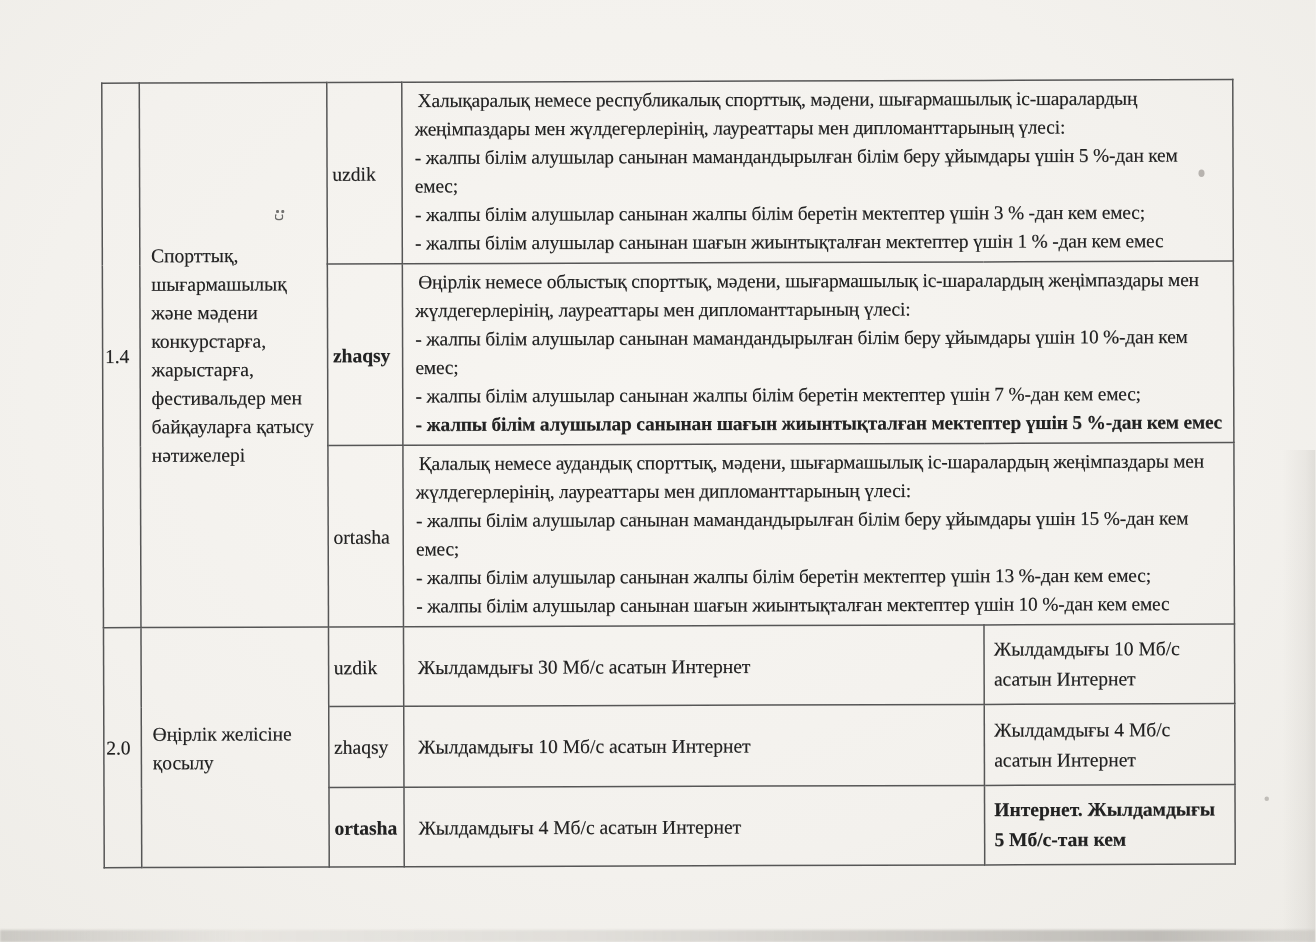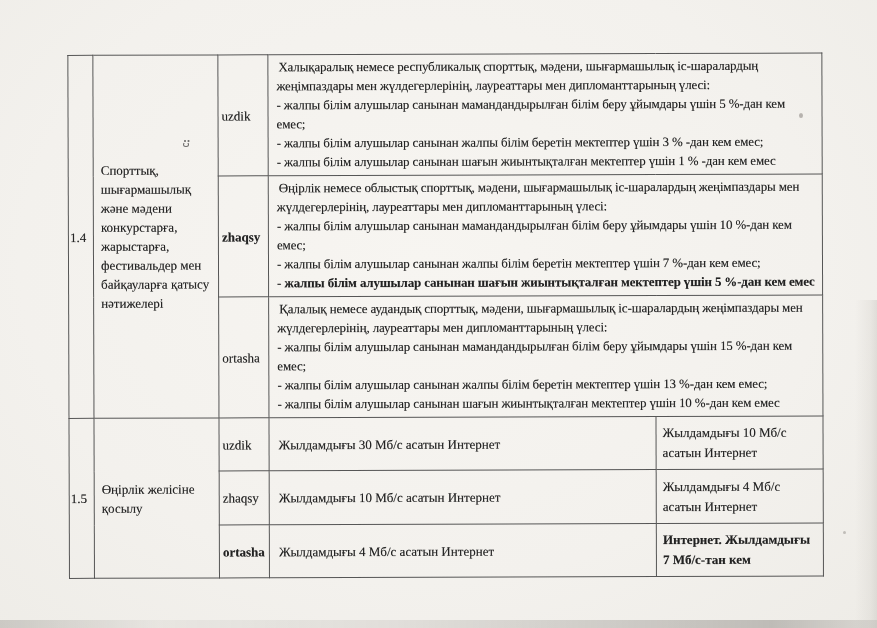--- a/index.html
+++ b/index.html
@@ -114,35 +114,35 @@
         <td class="level">ortasha</td>
         <td class="desc" colspan="2">
           <p class="intro">Қалалық немесе аудандық спорттық, мәдени, шығармашылық іс-шаралардың жеңімпаздары мен жүлдегерлерінің, лауреаттары мен дипломанттарының үлесі:</p>
           <p>- жалпы білім алушылар санынан мамандандырылған білім беру ұйымдары үшін 15 %-дан кем емес;</p>
           <p>- жалпы білім алушылар санынан жалпы білім беретін мектептер үшін 13 %-дан кем емес;</p>
           <p>- жалпы білім алушылар санынан шағын жиынтықталған мектептер үшін 10 %-дан кем емес</p>
         </td>
       </tr>
 
       <tr class="r15a">
-        <td class="num" rowspan="3">1.5</td>
+        <td class="num" rowspan="3">2.0</td>
         <td class="label" rowspan="3">Өңірлік желісіне қосылу</td>
         <td class="level">uzdik</td>
         <td class="desc-mid">Жылдамдығы 30 Мб/с асатын Интернет</td>
         <td class="note">Жылдамдығы 10 Мб/с асатын Интернет</td>
       </tr>
       <tr class="r15b">
         <td class="level">zhaqsy</td>
         <td class="desc-mid">Жылдамдығы 10 Мб/с асатын Интернет</td>
         <td class="note">Жылдамдығы 4 Мб/с асатын Интернет</td>
       </tr>
       <tr class="r15c">
         <td class="level b">ortasha</td>
         <td class="desc-mid">Жылдамдығы 4 Мб/с асатын Интернет</td>
-        <td class="note b">Интернет. Жылдамдығы 7 Мб/с-тан кем</td>
+        <td class="note b">Интернет. Жылдамдығы 5 Мб/с-тан кем</td>
       </tr>
     </tbody>
       </table>
   </div>
 
   <div class="artifact mark-glyph"></div>
   <div class="artifact dot-1"></div>
   <div class="artifact dot-2"></div>
   <div class="artifact dot-3"></div>
   <div class="artifact edge-right"></div>

